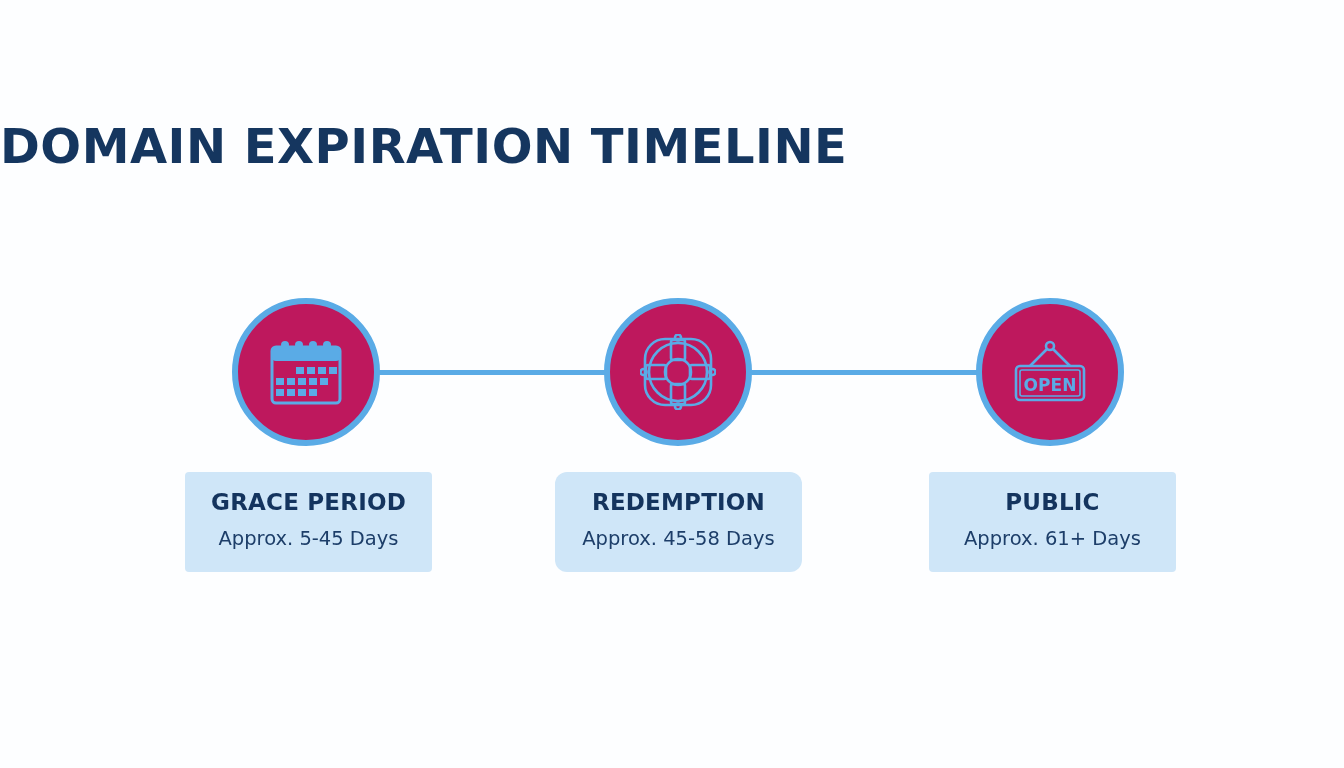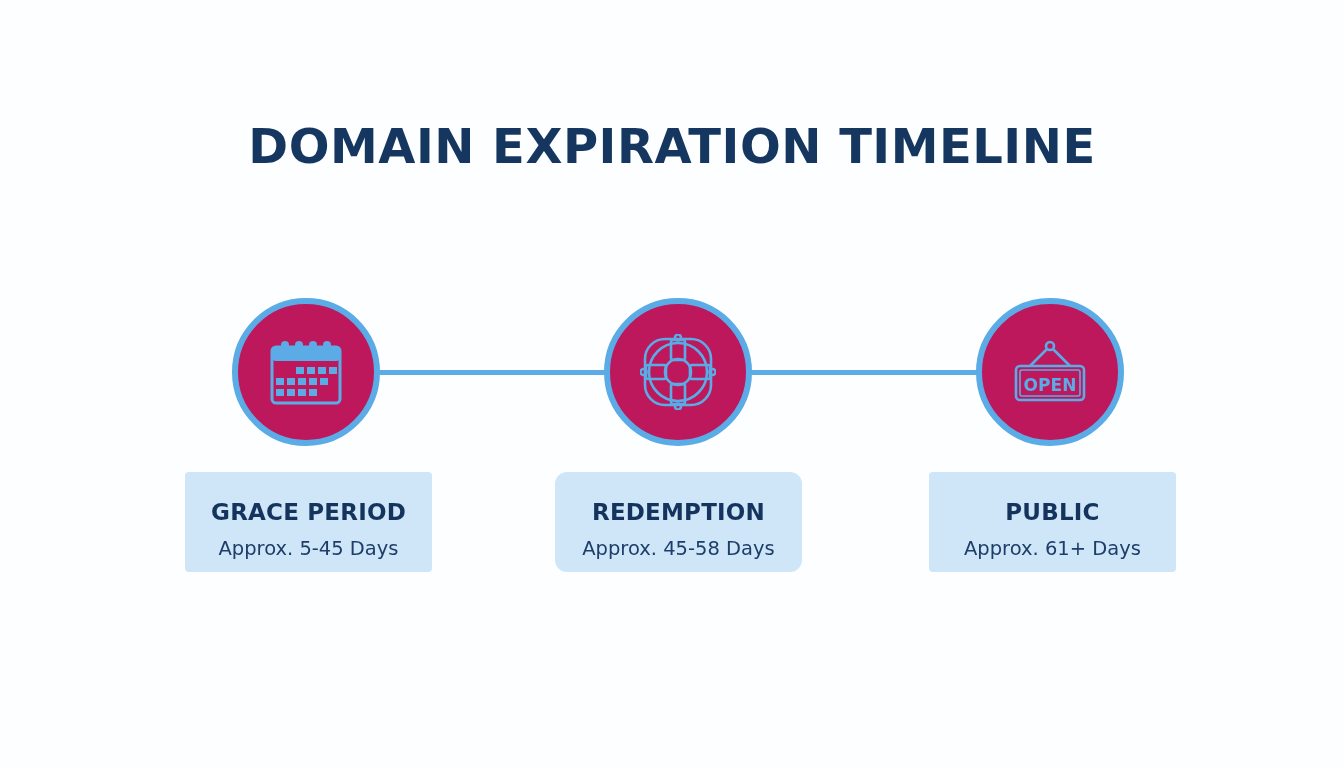--- a/index.html
+++ b/index.html
@@ -4,42 +4,41 @@
   <style>
     html, body { margin: 0; padding: 0; }
     body {
       width: 1344px; height: 768px; overflow: hidden;
       background: #fdfeff;
       font-family: "DejaVu Sans", "Liberation Sans", sans-serif;
       position: relative;
     }
     .title {
       position: absolute; left: 0; width: 1344px; top: 118px;
-      text-align: center;
       font-family: "DejaVu Sans", sans-serif;
       font-weight: bold; font-size: 48px; letter-spacing: 0.5px;
       color: #15365f;
     }
     .connector {
       position: absolute; top: 370px; height: 5px;
       background: #5aabe6; border-radius: 2px;
     }
     .circle {
       position: absolute; width: 136px; height: 136px;
       border: 6px solid #5aabe6; border-radius: 50%;
       background: #be185d; top: 298px;
       display: flex; align-items: center; justify-content: center;
     }
     .card {
       position: absolute; top: 472px; height: 100px; width: 247px;
       background: #cfe6f8; border-radius: 4px;
       text-align: center;
     }
     .card .stage {
-      margin-top: 27px; font-weight: bold; font-size: 23px; color: #14345e;
+      margin-top: 17px; font-weight: bold; font-size: 23px; color: #14345e;
       letter-spacing: 0.2px;
     }
     .card .range {
       margin-top: 12px; font-size: 19.5px; color: #1d3e69;
     }
   </style>
 </head>
 <body>
 
 <div class="title">DOMAIN EXPIRATION TIMELINE</div>

